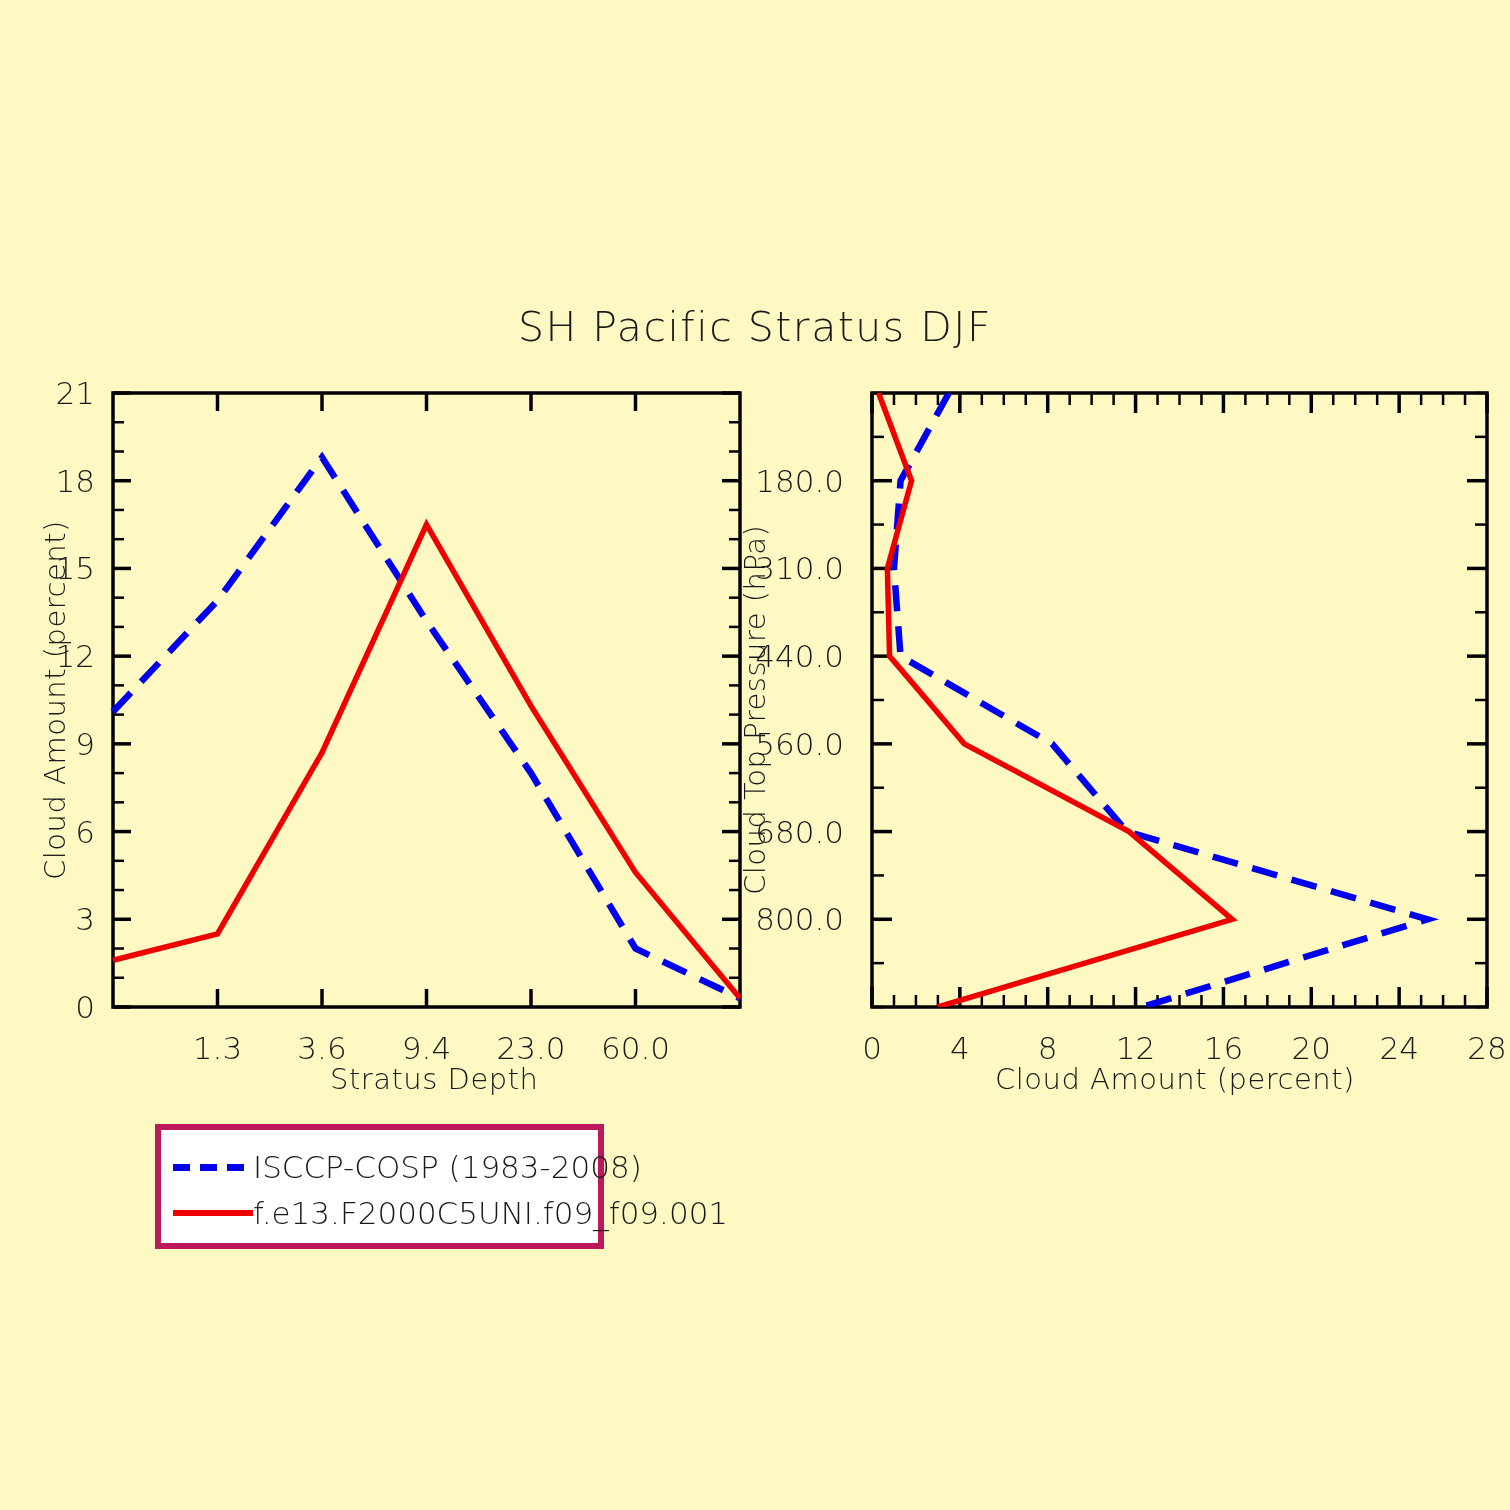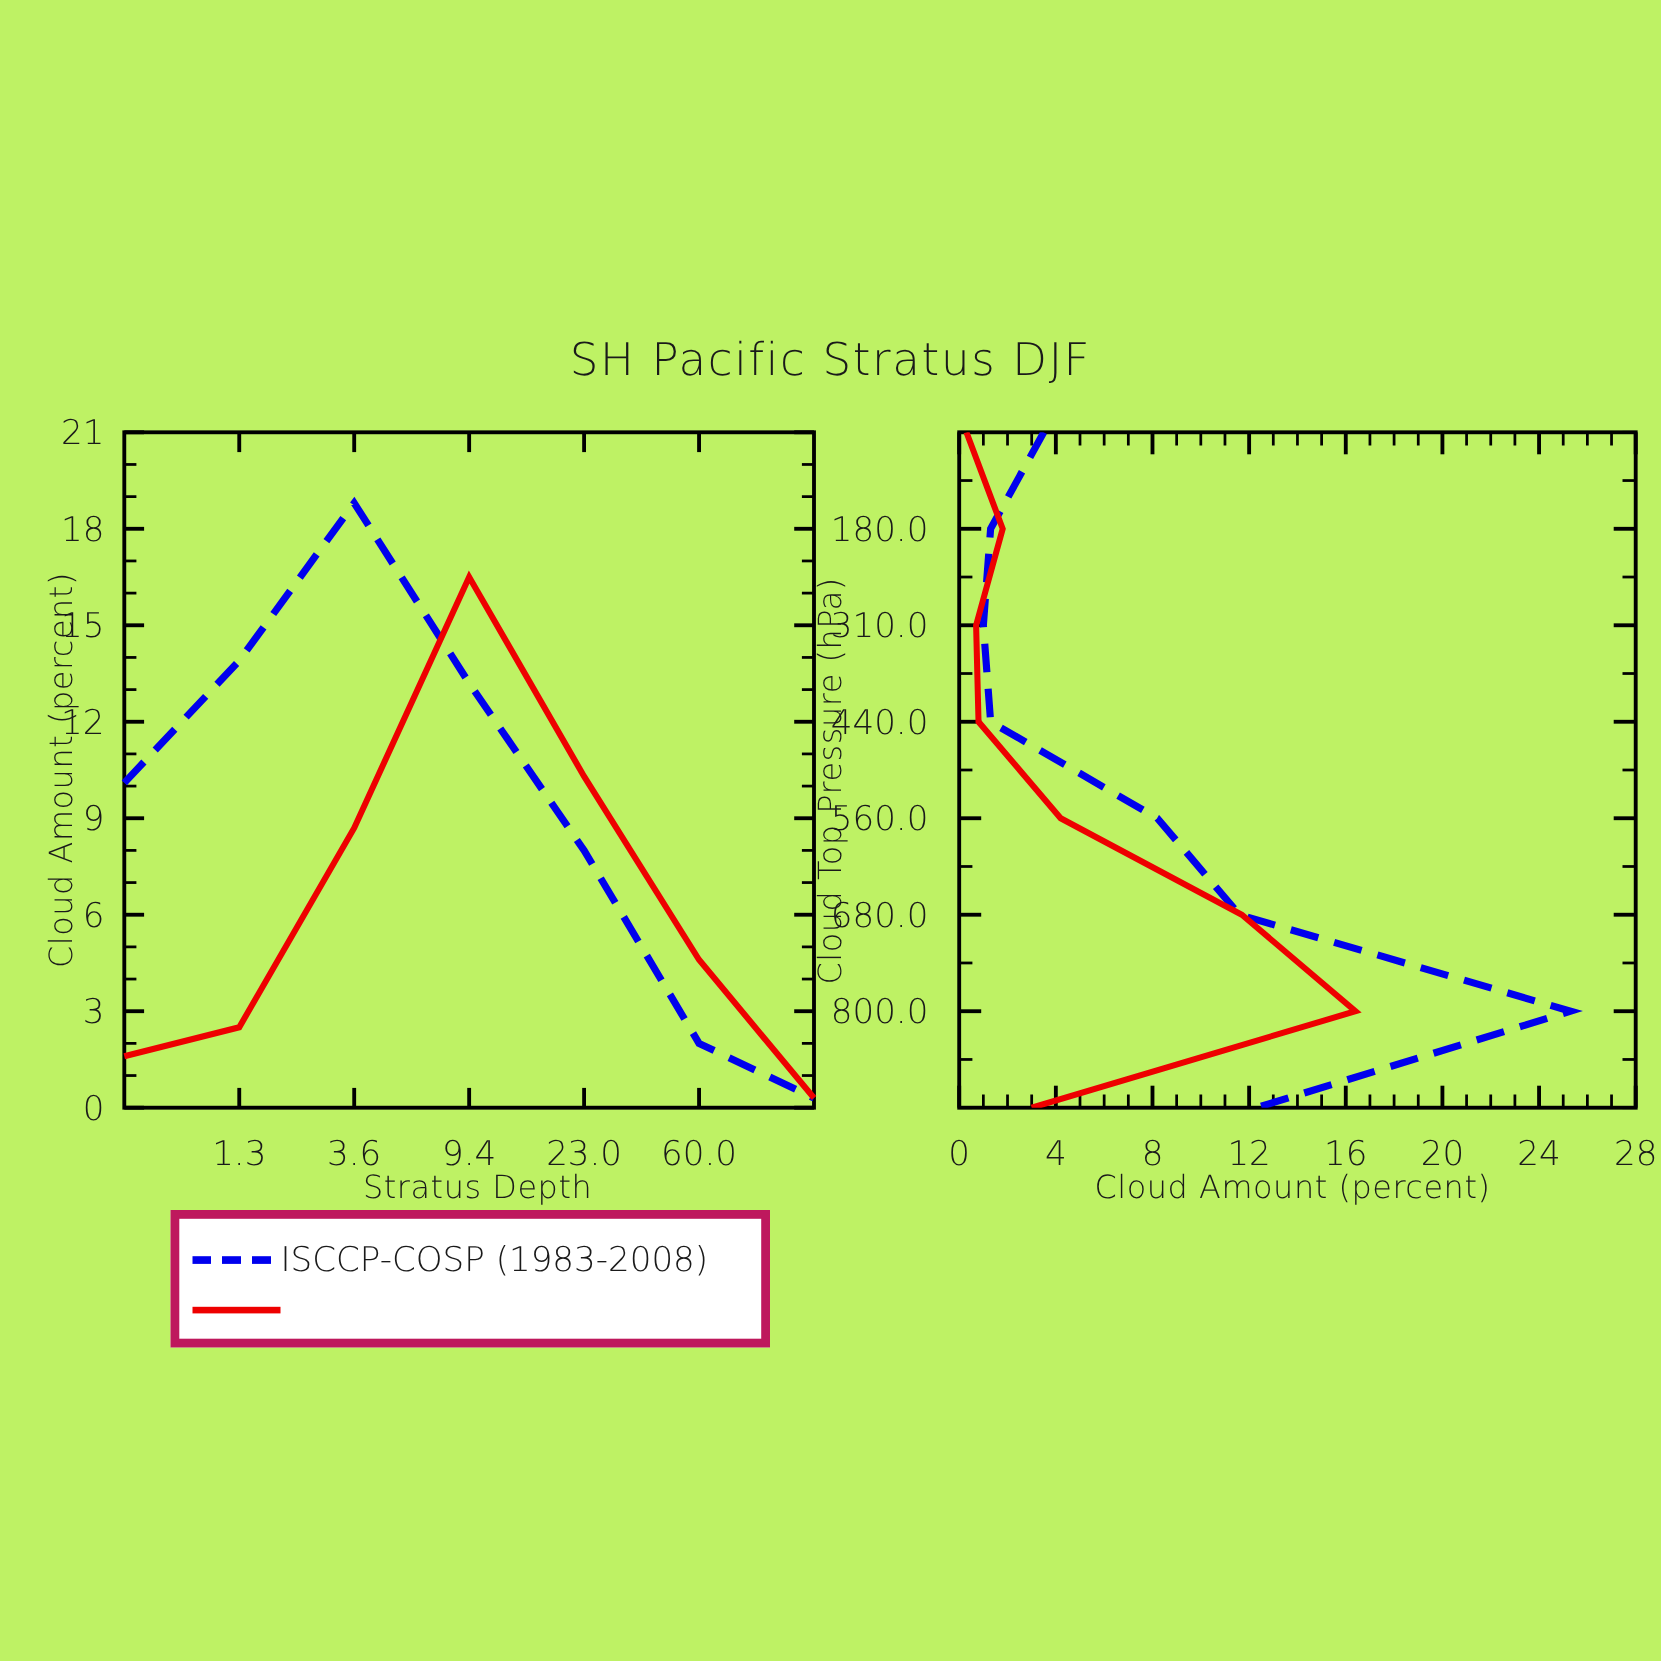--- a/index.html
+++ b/index.html
@@ -1,24 +1,24 @@
 <!DOCTYPE html>
 <html><head>
 <meta charset="utf-8">
 <style>
   html,body{margin:0;padding:0;background:#ffffff;}
   body{width:1510px;height:1510px;font-family:"DejaVu Sans","Liberation Sans",sans-serif;color:#000;}
-  #stage{position:relative;width:1510px;height:1510px;overflow:hidden;background:#bef264;}
+  #stage{position:relative;width:1510px;height:1510px;overflow:hidden;background:#fef9c3;}
   .ttl{position:absolute;left:0;top:303px;width:1510px;text-align:center;
        font-size:41px;letter-spacing:1.5px;font-weight:300;color:#1a1a1a;}
   .axlabel{position:absolute;font-size:29px;font-weight:300;color:#1a1a1a;letter-spacing:0.5px;}
   .vert{transform-origin:0 0;}
   svg{position:absolute;left:0;top:0;}
-  .legendbox{position:absolute;left:155px;top:1100px;width:545px;height:125px;
-             border:8px solid #be185d;background:#fff;box-sizing:border-box;}
+  .legendbox{position:absolute;left:155px;top:1124px;width:449px;height:125px;
+             border:6px solid #be185d;background:#fff;box-sizing:border-box;}
   .lgrow{position:relative;height:46px;display:flex;align-items:center;}
   .lgrow:first-child{margin-top:14px;}
   .lgswatch{width:80px;height:10px;margin-left:12px;margin-right:0px;flex:0 0 auto;position:relative;}
   .lgswatch.dash{background:repeating-linear-gradient(to right,#0000ee 0 17px,transparent 17px 27px);height:7px;}
   .lgswatch.solid{background:#ee0000;height:6px;}
   .lgtext{font-size:31px;font-weight:300;color:#1a1a1a;white-space:nowrap;letter-spacing:0px;}
 </style>
 </head>
 <body>
 
@@ -224,16 +224,17 @@
   <div class="axlabel" style="left:995px;top:1062px;">Cloud Amount (percent)</div>
   <div class="axlabel vert" style="left:738px;top:895px;transform:rotate(-90deg);">Cloud Top Pressure (hPa)</div>
 
   <div class="legendbox">
     <div class="lgrow">
       <span class="lgswatch dash"></span>
       <span class="lgtext">ISCCP-COSP (1983-2008)</span>
     </div>
     <div class="lgrow">
       <span class="lgswatch solid"></span>
+      <span class="lgtext">f.e13.F2000C5UNI.f09_f09.001</span>
     </div>
   </div>
 
 </div>
 
 </body></html>

